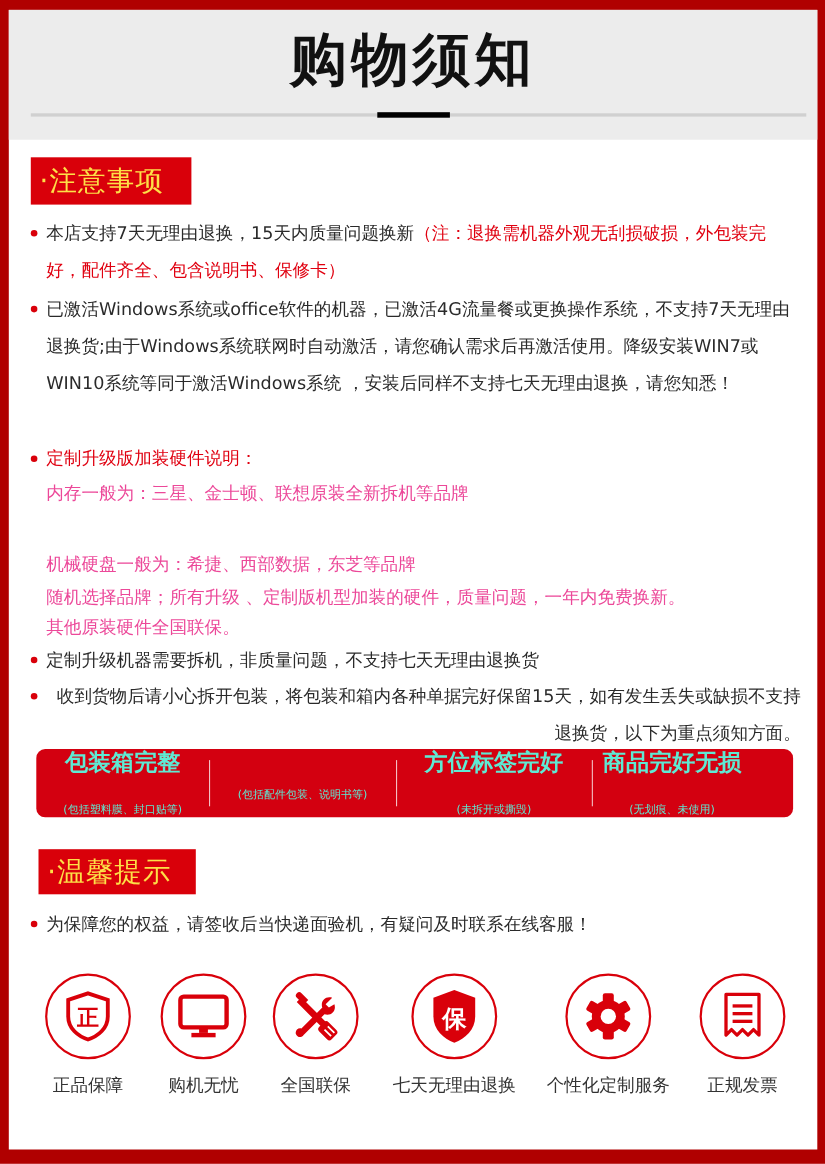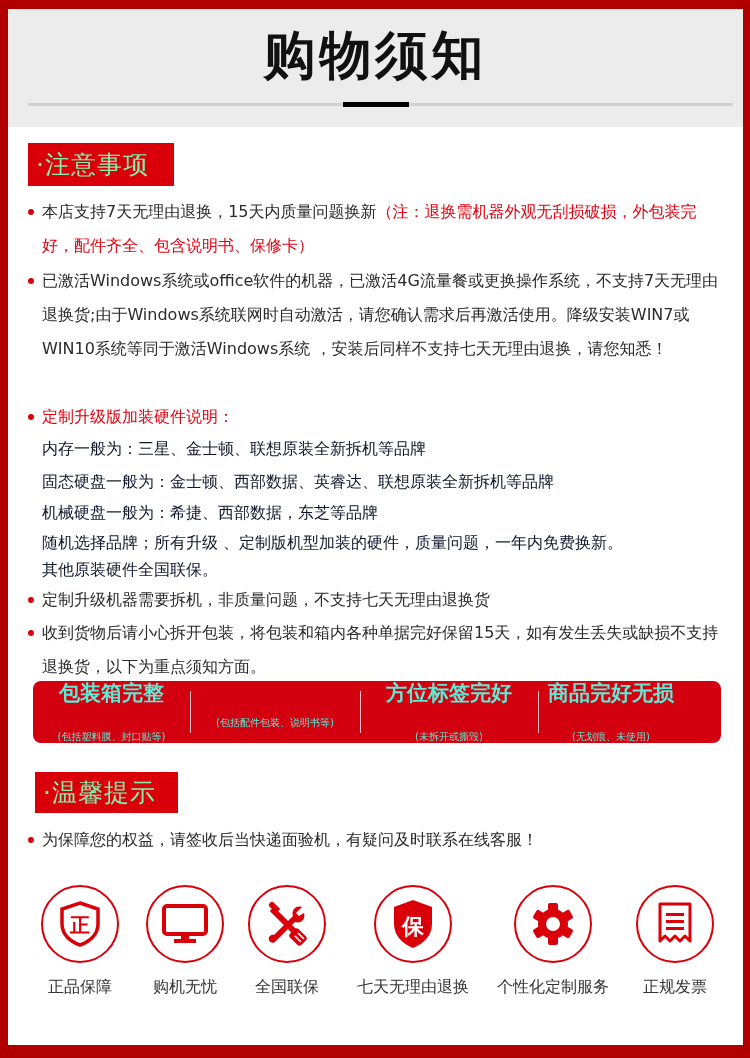--- a/index.html
+++ b/index.html
@@ -31,21 +31,21 @@
     position: absolute; left: 20px; top: 94px;
     width: 705px; height: 3px; background: #d0d0d0;
   }
   .header-rule-accent {
     position: absolute; left: 335px; top: 93px;
     width: 66px; height: 5px; background: #000;
   }
   .section-label {
     position: absolute;
     background: #d9000a;
-    color: #86efac;
+    color: #fde047;
     font-size: 25px;
     line-height: 43px;
     padding-left: 8px;
     letter-spacing: 1px;
     white-space: nowrap;
   }
   .bullet-block {
     position: absolute;
     left: 20px; width: 700px;
     font-size: 16px;
@@ -54,21 +54,21 @@
   }
   .bullet-block .dot {
     position: absolute; left: 0; top: 14px;
     width: 6px; height: 6px; border-radius: 50%;
     background: #d9000a;
   }
   .bullet-block .txt { display: block; padding-left: 14px; }
   .red { color: #e00010; }
   .plain-line {
     position: absolute; left: 34px;
-    font-size: 16px; color: #0f172a;
+    font-size: 16px; color: #ec4899;
     white-space: nowrap;
   }
   .banner {
     position: absolute; left: 25px; top: 672px;
     width: 688px; height: 62px;
     background: #d30010;
     border-radius: 8px;
     display: flex;
   }
   .banner-cell {
@@ -121,31 +121,30 @@
   <div class="bullet-block" style="top:255px;">
     <span class="dot"></span>
     <span class="txt">已激活Windows系统或office软件的机器，已激活4G流量餐或更换操作系统，不支持7天无理由退换货;由于Windows系统联网时自动激活，请您确认需求后再激活使用。降级安装WIN7或WIN10系统等同于激活Windows系统 ，安装后同样不支持七天无理由退换，请您知悉！</span>
   </div>
 
   <div class="bullet-block red" style="top:391px;">
     <span class="dot"></span>
     <span class="txt">定制升级版加装硬件说明：</span>
   </div>
   <div class="plain-line" style="top:430px;">内存一般为：三星、金士顿、联想原装全新拆机等品牌</div>
-  <div class="plain-line" style="top:463px;">固态硬盘一般为：金士顿、西部数据、英睿达、联想原装全新拆机等品牌</div>
   <div class="plain-line" style="top:494px;">机械硬盘一般为：希捷、西部数据，东芝等品牌</div>
   <div class="plain-line" style="top:524px;">随机选择品牌；所有升级 、定制版机型加装的硬件，质量问题，一年内免费换新。</div>
   <div class="plain-line" style="top:551px;">其他原装硬件全国联保。</div>
 
   <div class="bullet-block" style="top:574px;">
     <span class="dot"></span>
     <span class="txt">定制升级机器需要拆机，非质量问题，不支持七天无理由退换货</span>
   </div>
 
-  <div class="bullet-block" style="top:607px;">
+  <div class="bullet-block" style="top:607px;text-align:right;">
     <span class="dot"></span>
     <span class="txt">收到货物后请小心拆开包装，将包装和箱内各种单据完好保留15天，如有发生丢失或缺损不支持退换货，以下为重点须知方面。</span>
   </div>
 
   <div class="banner">
     <div class="banner-cell" style="width:157px;">
       <div class="big">包装箱完整</div>
       <div class="small">(包括塑料膜、封口贴等)</div>
     </div>
     <div class="banner-cell" style="width:170px;">

